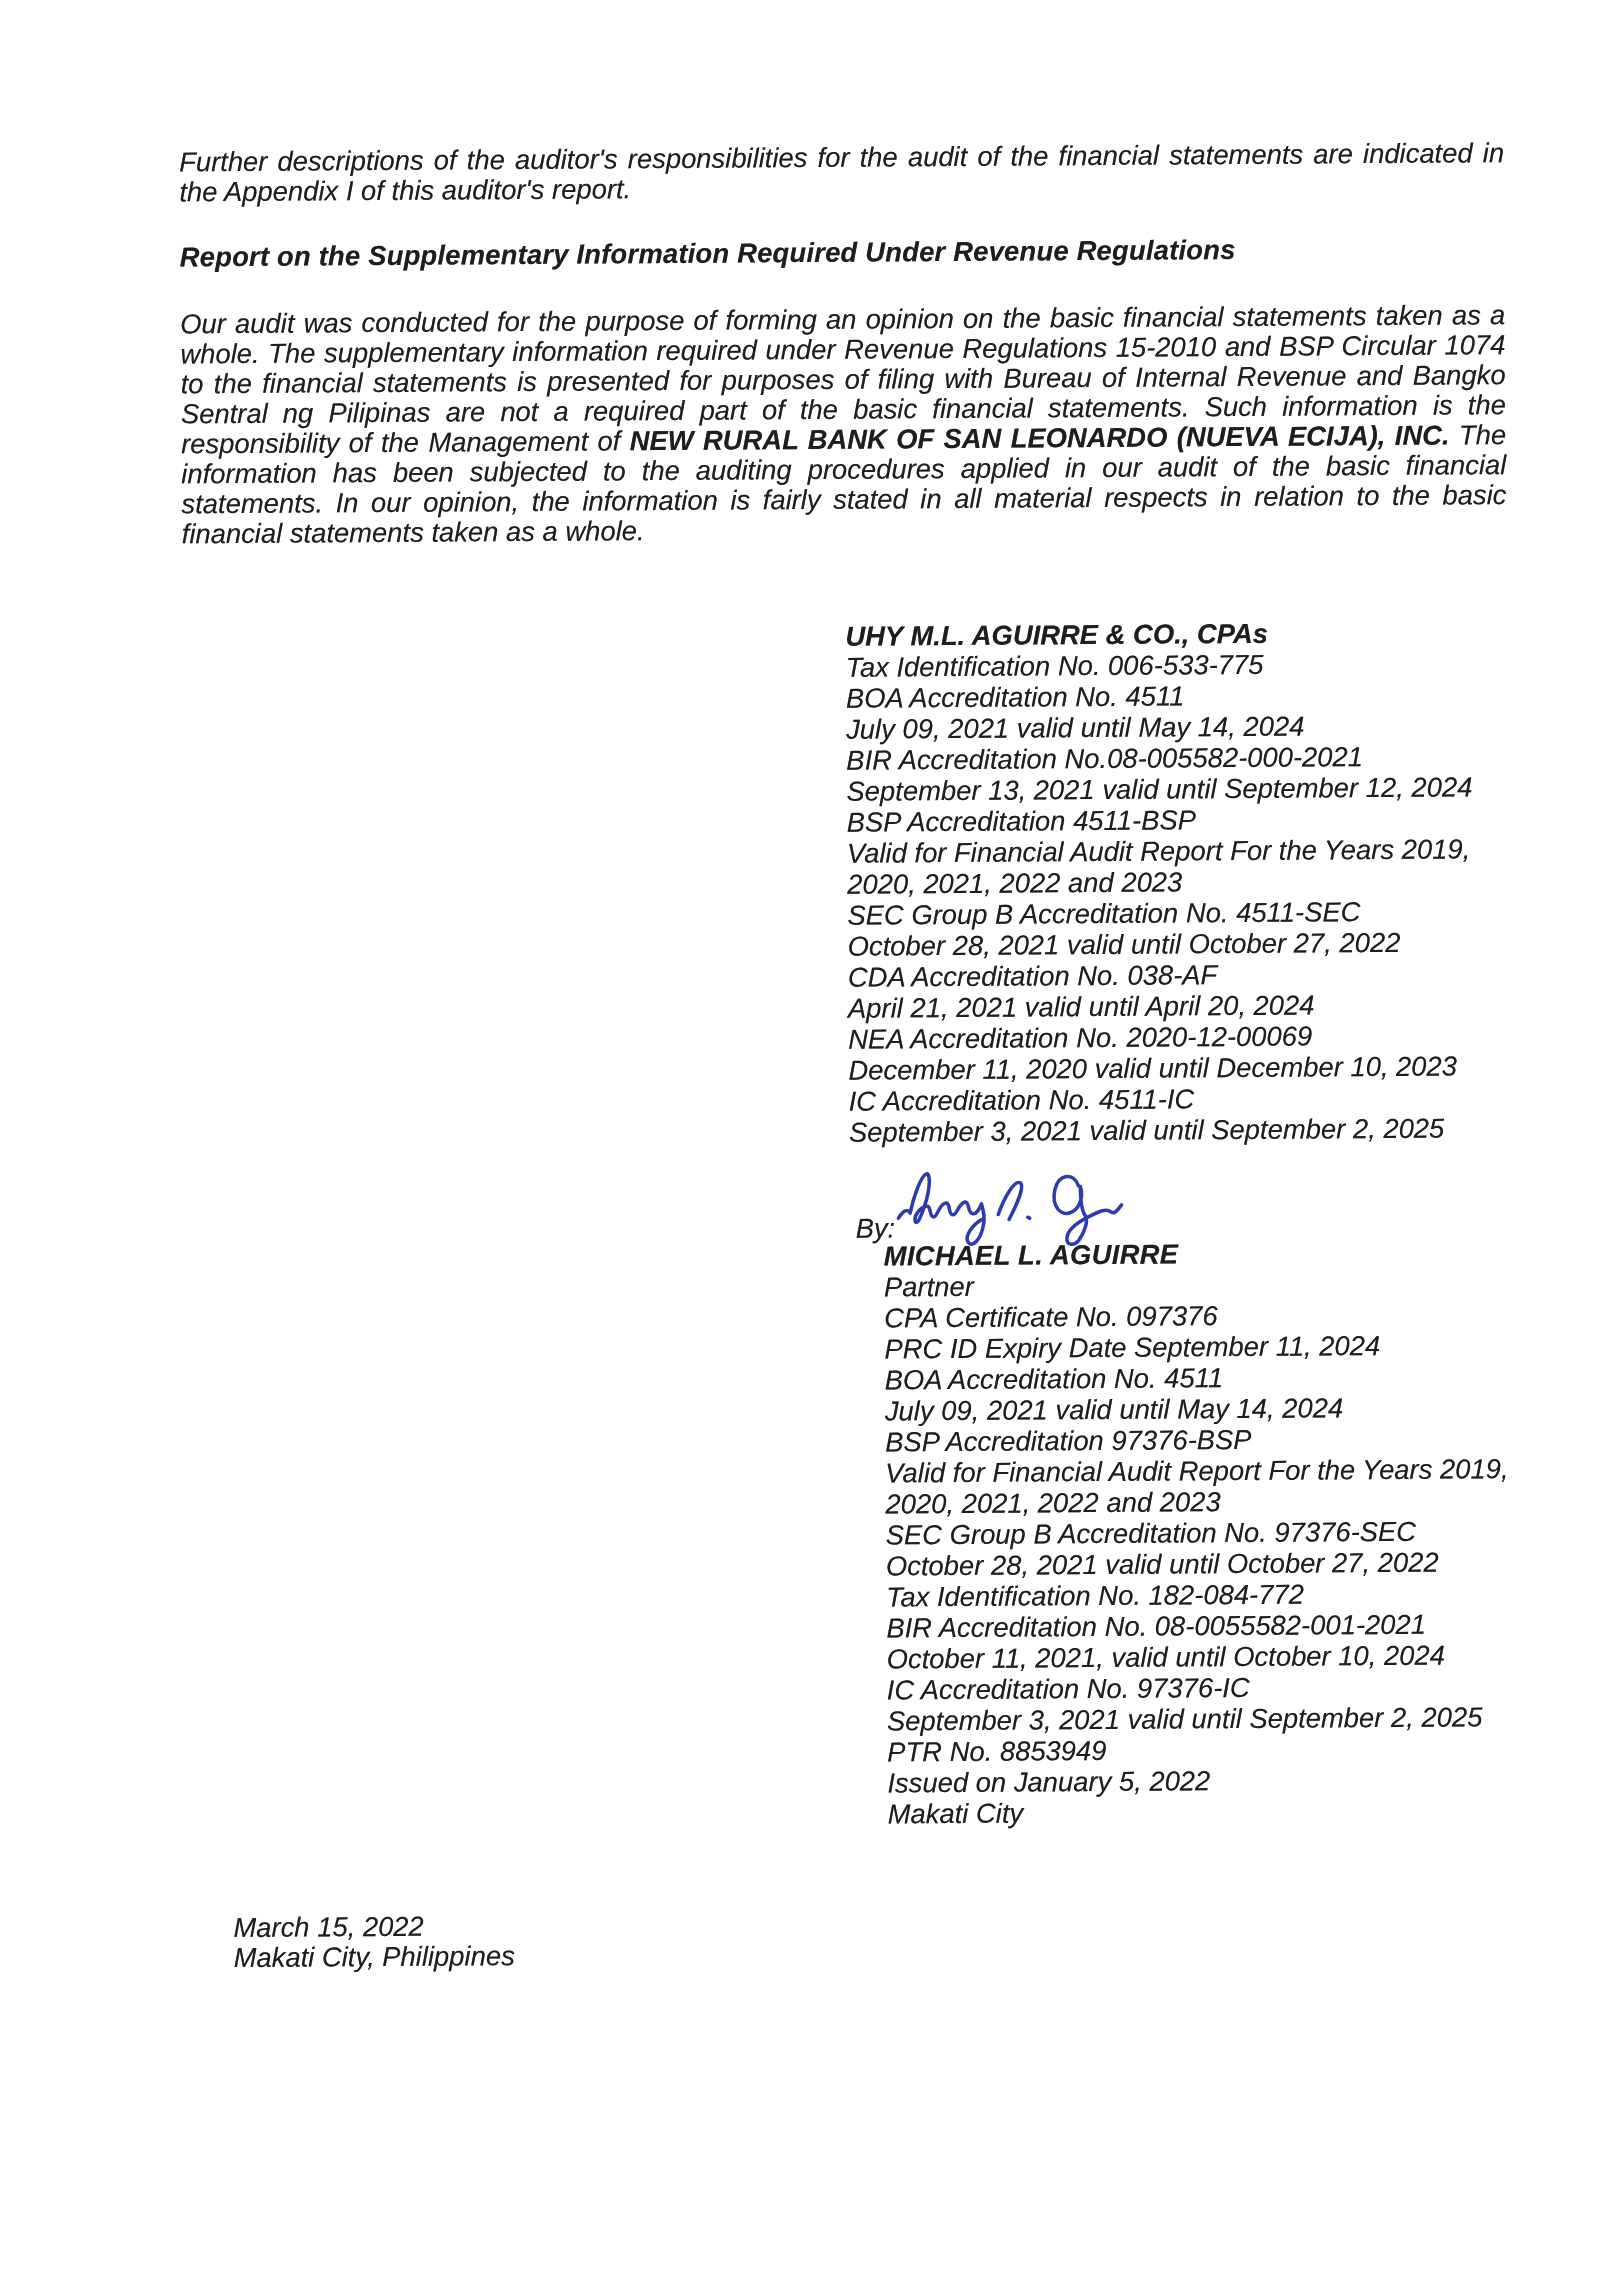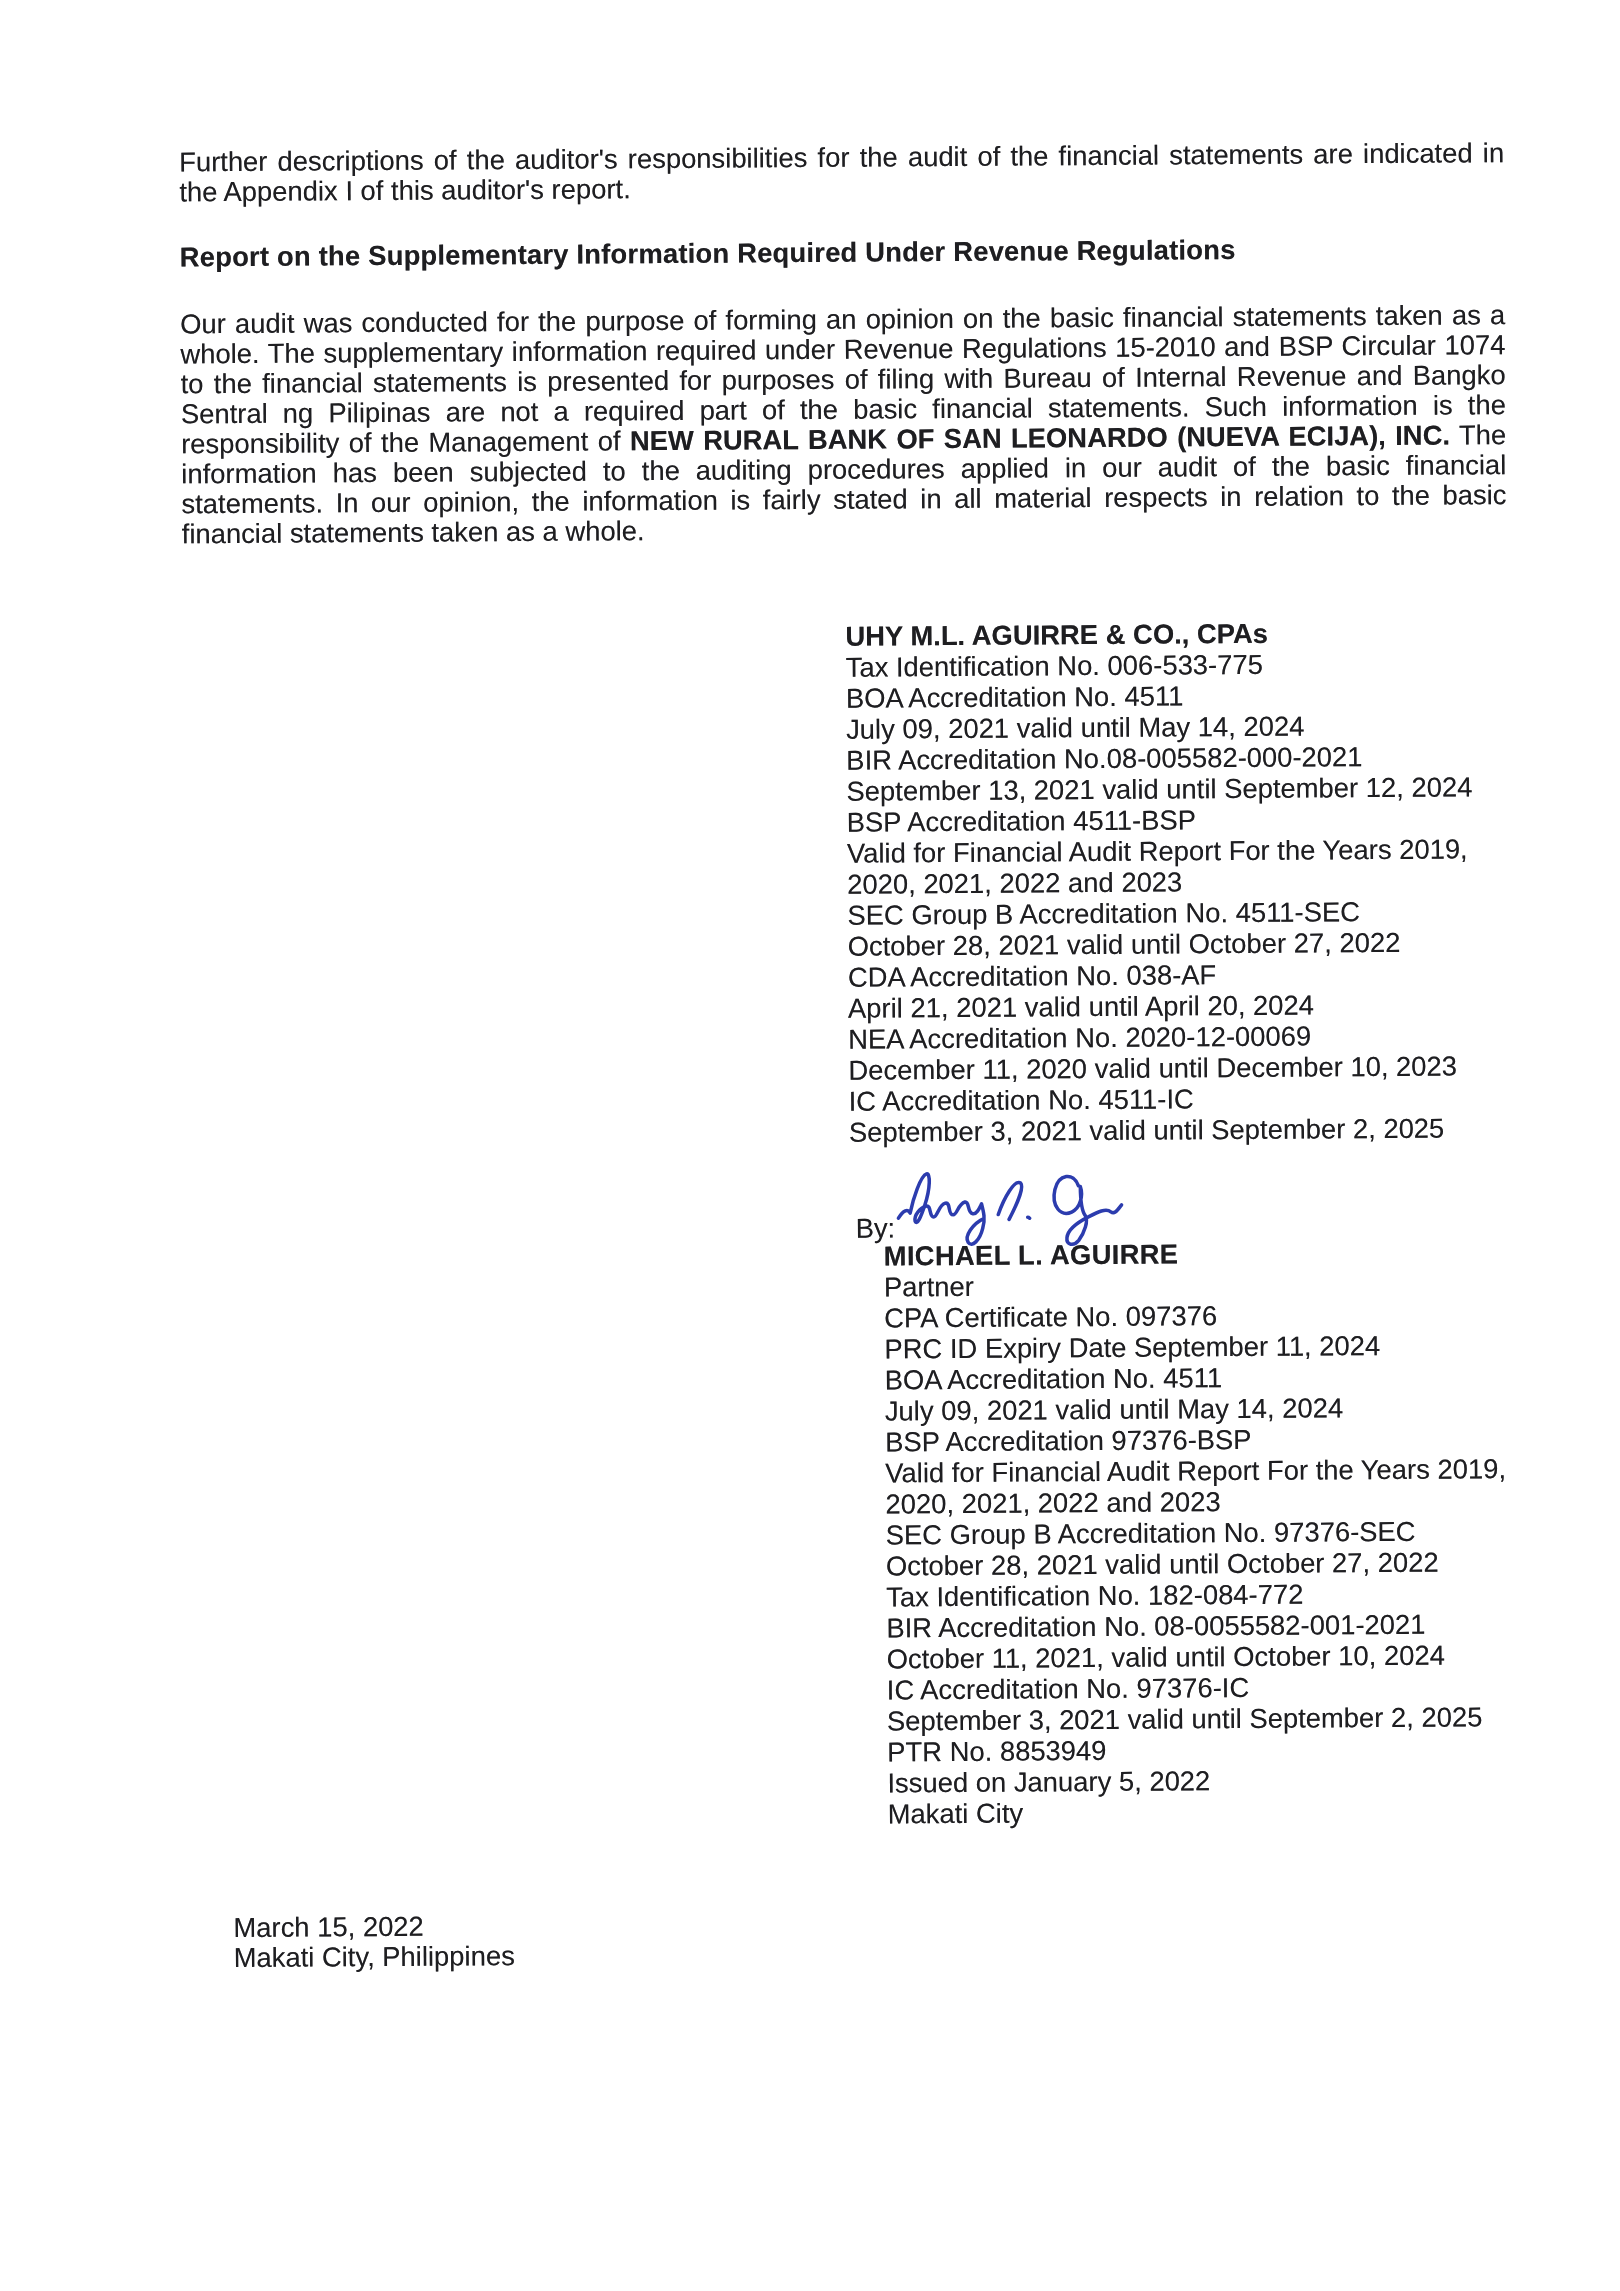--- a/index.html
+++ b/index.html
@@ -12,20 +12,21 @@
     height: 2292px;
     position: relative;
     overflow: hidden;
     font-family: "Liberation Sans", sans-serif;
     color: #1e1e21;
   }
   .page {
     position: absolute;
     inset: 0;
     background: #ffffff;
+    font-style: italic;
   }
   
   .scan {
     position: absolute;
     inset: 0;
     transform: rotate(-0.4deg);
     transform-origin: 50% 50%;
     font-size: 27.4px;
     line-height: 30px;
     text-shadow: 0 0 0.5px rgba(30,30,33,0.55);

